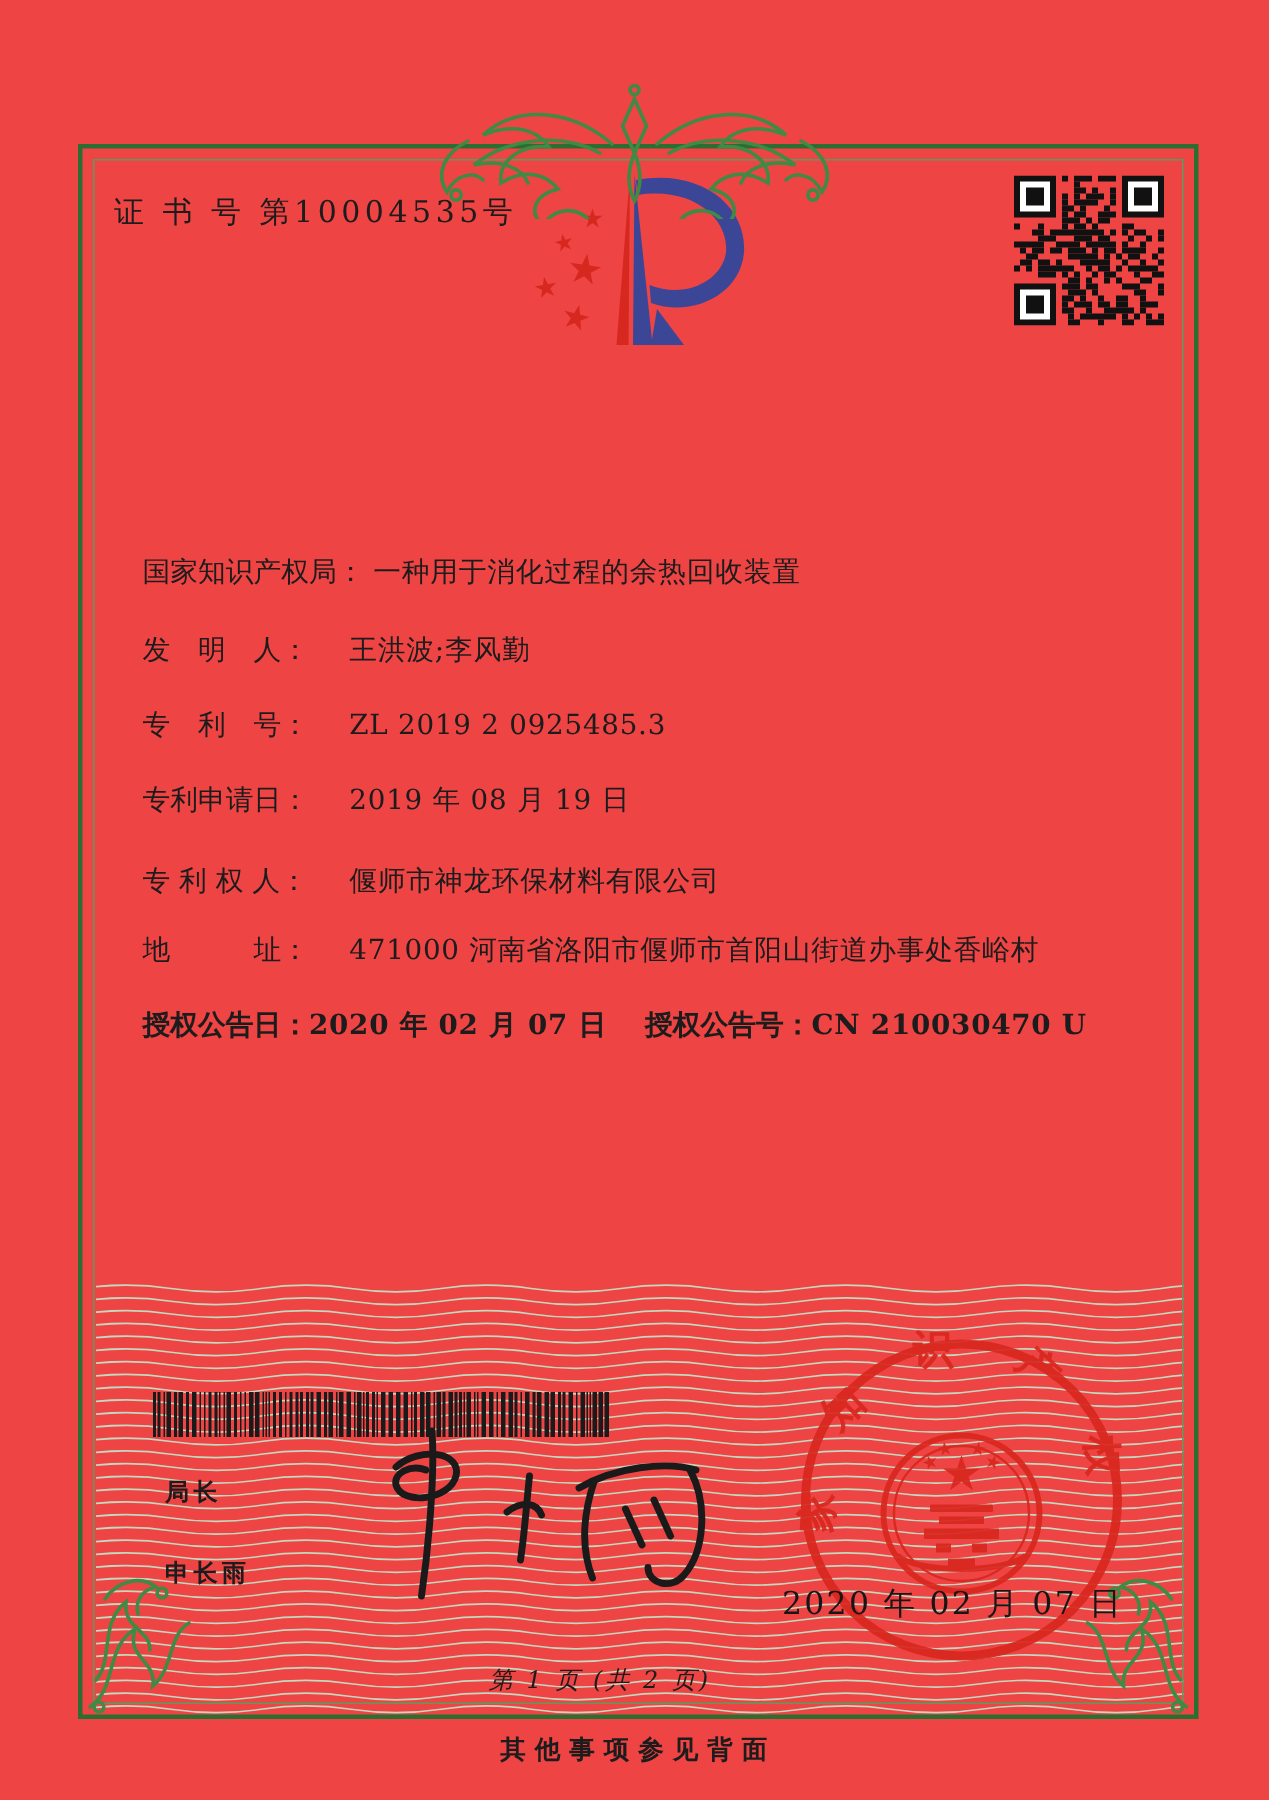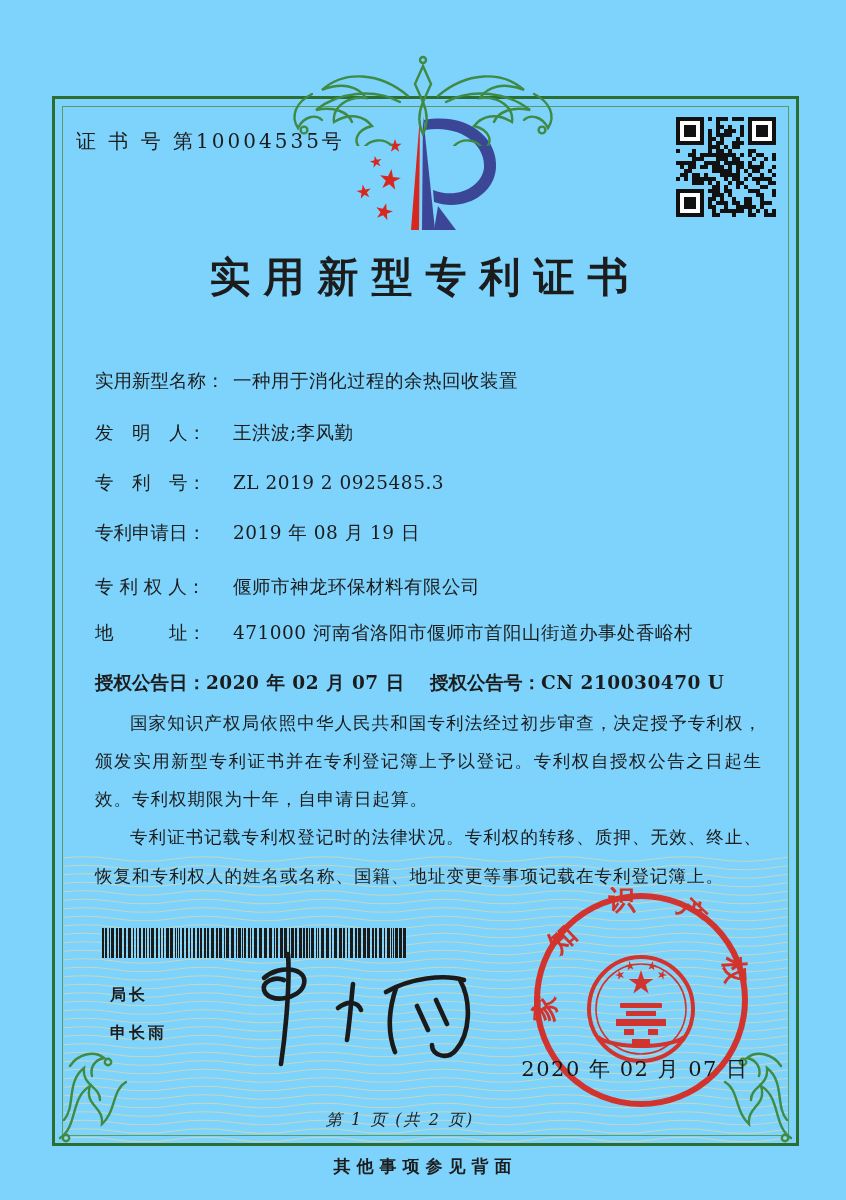--- a/index.html
+++ b/index.html
@@ -1,19 +1,19 @@
 <!DOCTYPE html>
 <html><head>
 <meta charset="utf-8">
 <style>
   html,body{margin:0;padding:0;}
   body{background:#e8e4d4;}
   .page{
     position:relative; width:846px; height:1200px; margin:0 auto;
-    background:#7dd3fc; overflow:hidden;
+    background:#ef4444; overflow:hidden;
     font-family:"DejaVu Serif","Liberation Serif",serif; color:#1c1c1c;
   }
   
   .frame-outer{position:absolute; left:52px; top:96px; right:47px; bottom:54px;
     border:3px solid #2c6e31; pointer-events:none;}
   .frame-inner{position:absolute; left:62px; top:106px; right:57px; bottom:64px;
     border:1px solid #5b9b5e; pointer-events:none;}
   .waves{position:absolute; left:64px; top:855px; width:725px; height:289px; z-index:0;}
   .ornament-top{position:absolute; left:268px; top:50px; z-index:3;}
   .corner-vine{position:absolute; z-index:3;}
@@ -33,21 +33,21 @@
   .row0{top:0;}   .row1{top:52px;} .row2{top:102px;} .row3{top:152px;}
   .row4{top:206px;} .row5{top:252px;} .row-grant{top:302px;font-weight:bold;}
   .grant2{position:absolute; left:335px; top:0; white-space:nowrap;}
 
   .paragraphs{position:absolute; left:95px; top:704px; width:667px; z-index:2;
     font-size:17.5px; line-height:2.18; letter-spacing:1px; text-align:justify;}
   .paragraphs p{margin:0; text-indent:2em;}
 
   .barcode{position:absolute; left:100px; top:928px; width:315px; height:30px; z-index:2;}
   .signoff{position:absolute; left:110px; top:985px; z-index:2; font-size:16px; letter-spacing:3px; font-weight:600;}
-  .signoff .name{margin-top:17px;}
+  .signoff .name{margin-top:33px;}
   .signature{position:absolute; left:218px; top:942px; z-index:2;}
 
   .seal{position:absolute; left:528px; top:887px; z-index:2; opacity:.93;}
   .seal-date{position:absolute; left:520px; top:1055px; width:230px; z-index:3;
     font-size:21px; letter-spacing:1.5px; text-align:center; color:#161616;}
 
   .page-footer{position:absolute; left:0; width:800px; top:1110px; text-align:center;
     font-size:16px; letter-spacing:2px; z-index:2;font-style:italic;}
   .back-note{position:absolute; left:52px; right:47px; top:1155px; text-align:center;
     font-size:17px; letter-spacing:6px; z-index:2;font-weight:bold;}
@@ -386,25 +386,24 @@
       <rect x="4" y="4" width="20" height="20" fill="#fff"></rect>
       <rect x="8" y="8" width="12" height="12" fill="#111"></rect>
       <rect x="72" y="0" width="28" height="28" fill="#111"></rect>
       <rect x="76" y="4" width="20" height="20" fill="#fff"></rect>
       <rect x="80" y="8" width="12" height="12" fill="#111"></rect>
       <rect x="0" y="72" width="28" height="28" fill="#111"></rect>
       <rect x="4" y="76" width="20" height="20" fill="#fff"></rect>
       <rect x="8" y="80" width="12" height="12" fill="#111"></rect>
     </svg>
 
-  <div class="title">实用新型专利证书</div>
 
   <div class="fields">
     <div class="field-row row0">
-      <span class="field-label">实用新型名称：</span>
+      <span class="field-label">国家知识产权局：</span>
       <span class="field-value">一种用于消化过程的余热回收装置</span>
     </div>
     <div class="field-row row1">
       <span class="field-label">发　明　人：</span>
       <span class="field-value">王洪波;李风勤</span>
     </div>
     <div class="field-row row2">
       <span class="field-label">专　利　号：</span>
       <span class="field-value">ZL 2019 2 0925485.3</span>
     </div>
@@ -421,24 +420,20 @@
       <span class="field-value">471000 河南省洛阳市偃师市首阳山街道办事处香峪村</span>
     </div>
     <div class="field-row row-grant">
       <span>授权公告日：</span><span class="field-value">2020 年 02 月 07 日</span>
       <span class="grant2">
         <span>授权公告号：</span><span class="field-value">CN 210030470 U</span>
       </span>
     </div>
   </div>
 
-  <div class="paragraphs">
-    <p>国家知识产权局依照中华人民共和国专利法经过初步审查，决定授予专利权，颁发实用新型专利证书并在专利登记簿上予以登记。专利权自授权公告之日起生效。专利权期限为十年，自申请日起算。</p>
-    <p>专利证书记载专利权登记时的法律状况。专利权的转移、质押、无效、终止、恢复和专利权人的姓名或名称、国籍、地址变更等事项记载在专利登记簿上。</p>
-  </div>
 
   <svg class="barcode" id="barcode-svg" viewBox="0 0 315 30">
       <rect x="2" y="0" width="2" height="30" fill="#1a1a1a"></rect>
       <rect x="5" y="0" width="2" height="30" fill="#1a1a1a"></rect>
       <rect x="9" y="0" width="1" height="30" fill="#1a1a1a"></rect>
       <rect x="11" y="0" width="3" height="30" fill="#1a1a1a"></rect>
       <rect x="16" y="0" width="2" height="30" fill="#1a1a1a"></rect>
       <rect x="19" y="0" width="3" height="30" fill="#1a1a1a"></rect>
       <rect x="24" y="0" width="2" height="30" fill="#1a1a1a"></rect>
       <rect x="28" y="0" width="3" height="30" fill="#1a1a1a"></rect>

